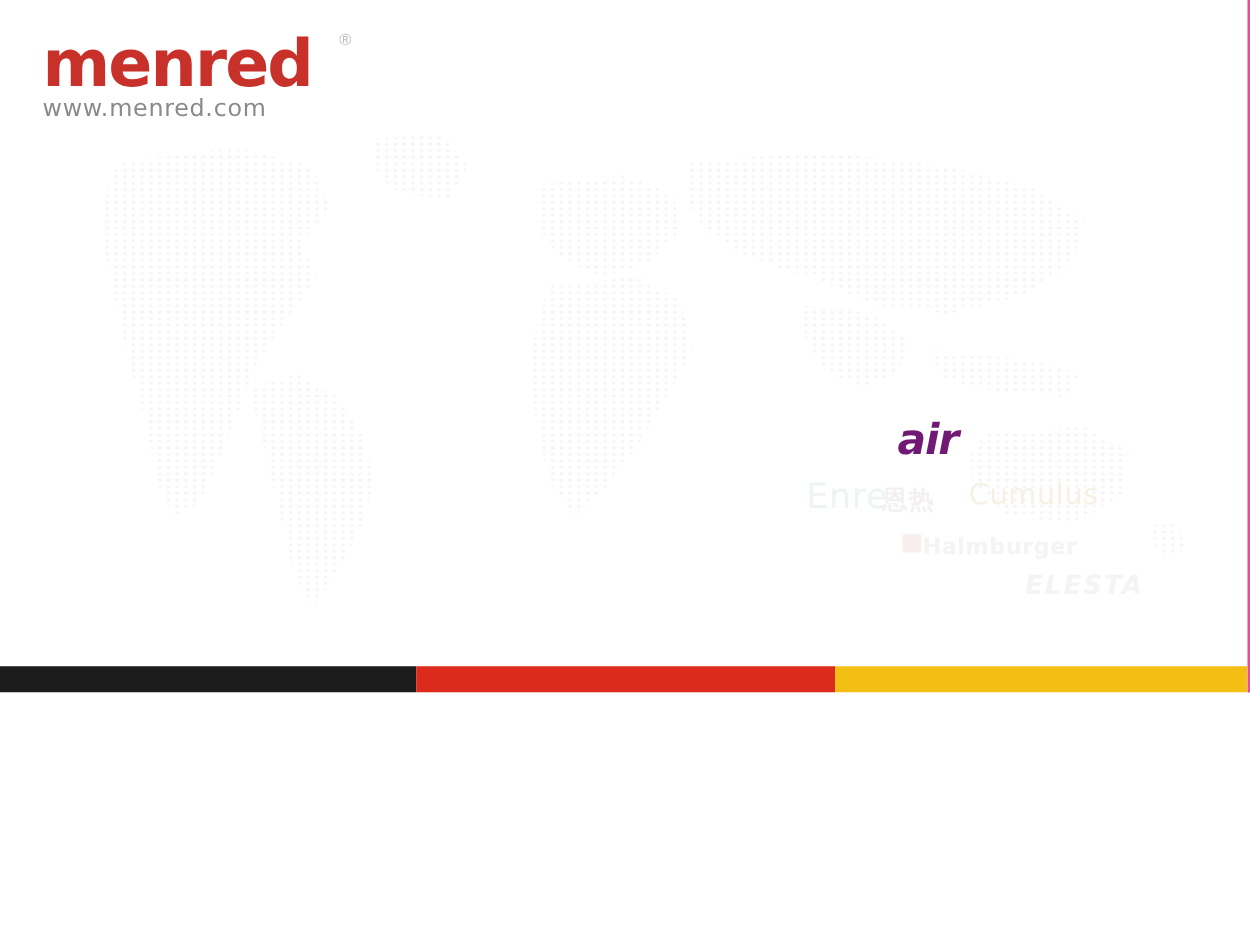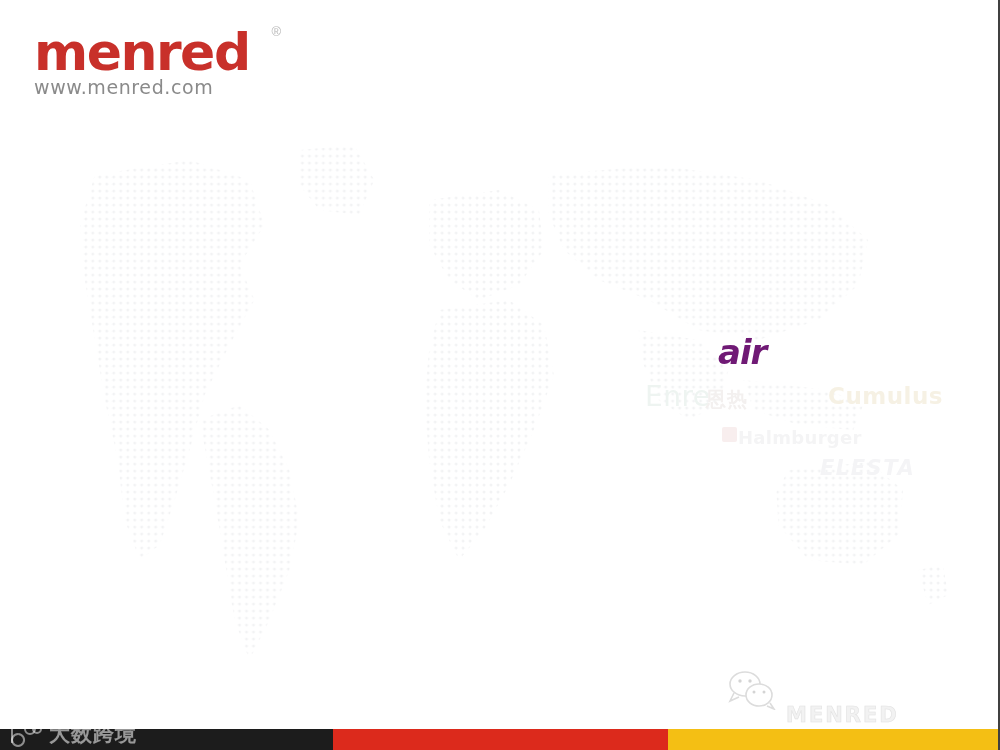--- a/index.html
+++ b/index.html
@@ -4,23 +4,23 @@
 <style>
   * { margin:0; padding:0; box-sizing:border-box; }
   html, body {
     width:1000px; height:750px;
     font-family:"Liberation Sans", sans-serif;
     background:#ffffff;
     overflow:hidden;
   }
   .slide {
     position:relative;
-    width:1000px; height:750px;
+    width:1000px; height:554px;
     background:#ffffff;
-    border-right:2px solid #404040;
+    border-right:2px solid #ec4899;
     overflow:hidden;
   }
 
   
   .worldmap {
     position:absolute; inset:0;
     pointer-events:none;
     opacity:0.55;
   }
   .worldmap svg { width:100%; height:100%; display:block; }
@@ -95,22 +95,22 @@
     color:#eef4f1;
     letter-spacing:0.5px;
   }
   .p-enre-cn {
     left:706px; top:386px;
     font-size:20px; font-weight:700;
     color:#f3f0ef;
     letter-spacing:1px;
   }
   .p-cumulus {
-    left:828px; top:383px;
-    font-size:23px; font-weight:700;
+    left:775px; top:383px;
+    font-size:23px; font-weight:400;
     color:#f6f1e4;
     letter-spacing:0.5px;
   }
   .p-halm {
     left:738px; top:427px;
     font-size:18px; font-weight:600;
     color:#f4f4f5;
     letter-spacing:0.3px;
   }
   .p-halm-mark {
@@ -262,27 +262,14 @@
     </span>
   </div>
   <div class="group-text">MENRED GROUP</div>
 
   <div class="flag-bar">
     <div class="flag-seg flag-black"></div>
     <div class="flag-seg flag-red"></div>
     <div class="flag-seg flag-gold"></div>
   </div>
 
-  <div class="watermark">
-    <span class="wm-icon">
-      <svg viewBox="0 0 34 26" aria-hidden="true">
-        <g fill="none" stroke="rgba(255,255,255,0.5)" stroke-width="2">
-          <path d="M4 4 L4 22"></path>
-          <path d="M10 13 a6 6 0 1 0 0.1 0"></path>
-          <circle cx="22" cy="8" r="5"></circle>
-          <circle cx="29" cy="8" r="4"></circle>
-        </g>
-      </svg>
-    </span>
-    <span class="wm-text">大数跨境</span>
-  </div>
 
 </div>
 
 </body></html>

